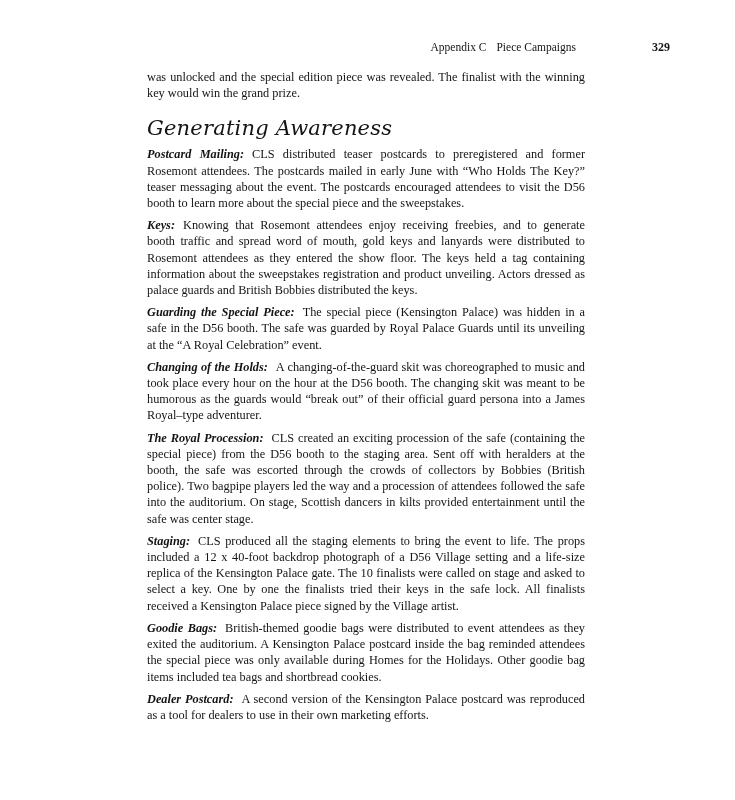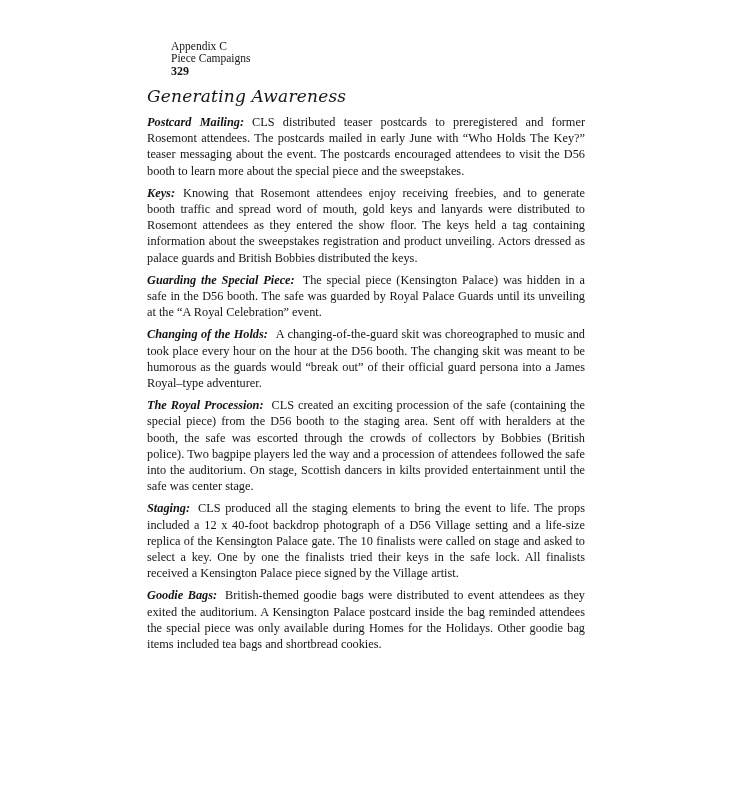--- a/index.html
+++ b/index.html
@@ -19,26 +19,25 @@
   .running-header {
     position: absolute;
     top: 40px;
     left: 147px;
     width: 523px;
     display: flex;
     justify-content: flex-end;
     align-items: baseline;
     font-size: 11.5px;
     white-space: nowrap;
-    flex-direction: column;
   }
   .running-head-section { margin-right: 10px; }
   .page-number {
     font-weight: bold;
-    margin-left: 24px;
+    margin-left: 76px;
     font-size: 12px;
   }
   .content {
     position: absolute;
     top: 69px;
     left: 147px;
     width: 438px;
   }
   p.body {
     margin: 0 0 6px 0;
@@ -49,52 +48,54 @@
   }
   .run-in {
     font-weight: bold;
     font-style: italic;
     margin-right: 8px;
   }
   h2.section-heading {
     font-family: "DejaVu Serif", "Liberation Serif", serif;
     font-style: italic;
     font-weight: normal;
-    font-size: 17px;
+    font-size: 21px;
     line-height: 22px;
     margin: 16px 0 7px 0;
     letter-spacing: 0.2px;
   }
 </style>
 </head>
 <body>
 
 <div class="page">
 
   <div class="running-header">
     <span class="running-head-section">Appendix C</span>
     <span class="running-head-title">Piece Campaigns</span>
     <span class="page-number">329</span>
   </div>
 
   <div class="content">
 
+    <p class="body">was unlocked and the special edition piece was revealed. The finalist with the winning key would win the grand prize.</p>
 
     <h2 class="section-heading">Generating Awareness</h2>
 
     <p class="body"><span class="run-in">Postcard Mailing:</span><span>CLS distributed teaser postcards to preregistered and former Rosemont attendees. The postcards mailed in early June with “Who Holds The Key?” teaser messaging about the event. The postcards encouraged attendees to visit the D56 booth to learn more about the special piece and the sweepstakes.</span></p>
 
     <p class="body"><span class="run-in">Keys:</span><span>Knowing that Rosemont attendees enjoy receiving freebies, and to generate booth traffic and spread word of mouth, gold keys and lanyards were distributed to Rosemont attendees as they entered the show floor. The keys held a tag containing information about the sweepstakes registration and product unveiling. Actors dressed as palace guards and British Bobbies distributed the keys.</span></p>
 
 
     <p class="body"><span class="run-in">Guarding the Special Piece:</span><span>The special piece (Kensington Palace) was hidden in a safe in the D56 booth. The safe was guarded by Royal Palace Guards until its unveiling at the “A Royal Celebration” event.</span></p>
 
     <p class="body"><span class="run-in">Changing of the Holds:</span><span>A changing-of-the-guard skit was choreographed to music and took place every hour on the hour at the D56 booth. The changing skit was meant to be humorous as the guards would “break out” of their official guard persona into a James Royal–type adventurer.</span></p>
 
     <p class="body"><span class="run-in">The Royal Procession:</span><span>CLS created an exciting procession of the safe (containing the special piece) from the D56 booth to the staging area. Sent off with heralders at the booth, the safe was escorted through the crowds of collectors by Bobbies (British police). Two bagpipe players led the way and a procession of attendees followed the safe into the auditorium. On stage, Scottish dancers in kilts provided entertainment until the safe was center stage.</span></p>
 
     <p class="body"><span class="run-in">Staging:</span><span>CLS produced all the staging elements to bring the event to life. The props included a 12 x 40-foot backdrop photograph of a D56 Village setting and a life-size replica of the Kensington Palace gate. The 10 finalists were called on stage and asked to select a key. One by one the finalists tried their keys in the safe lock. All finalists received a Kensington Palace piece signed by the Village artist.</span></p>
 
     <p class="body"><span class="run-in">Goodie Bags:</span><span>British-themed goodie bags were distributed to event attendees as they exited the auditorium. A Kensington Palace postcard inside the bag reminded attendees the special piece was only available during Homes for the Holidays. Other goodie bag items included tea bags and shortbread cookies.</span></p>
 
+    <p class="body"><span class="run-in">Dealer Postcard:</span><span>A second version of the Kensington Palace postcard was reproduced as a tool for dealers to use in their own marketing efforts.</span></p>
 
   </div>
 </div>
 
 </body></html>

